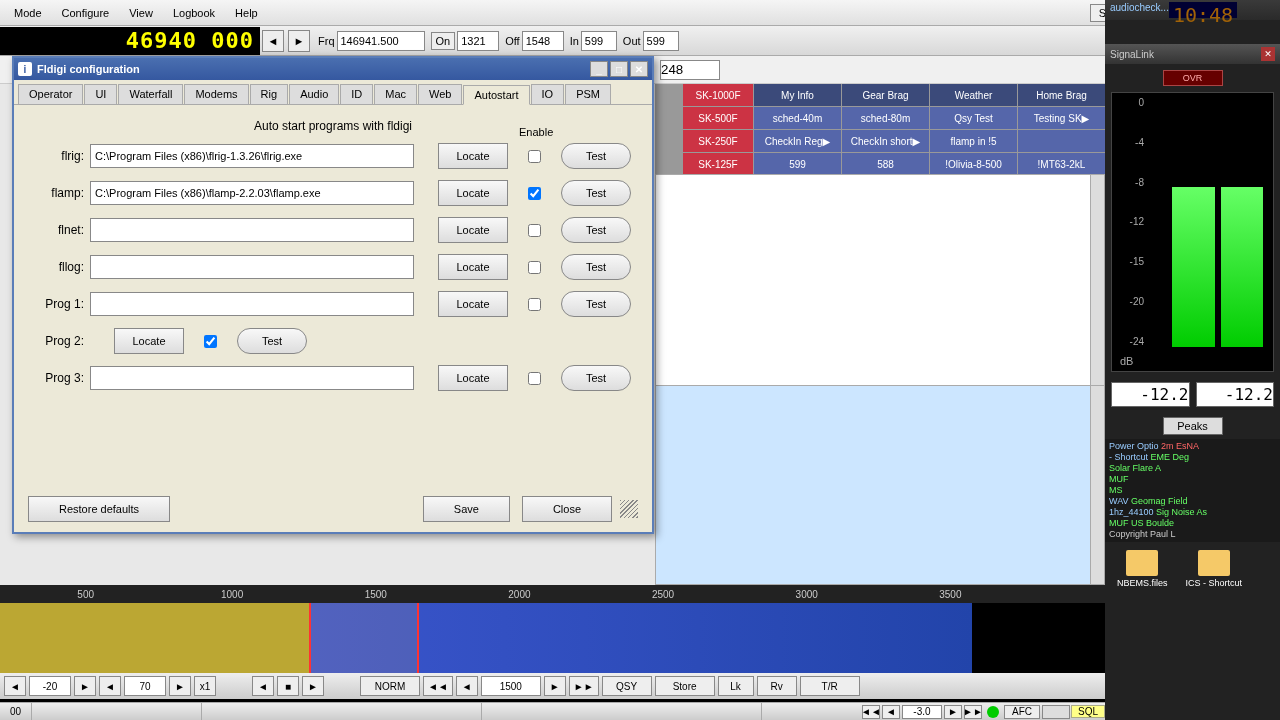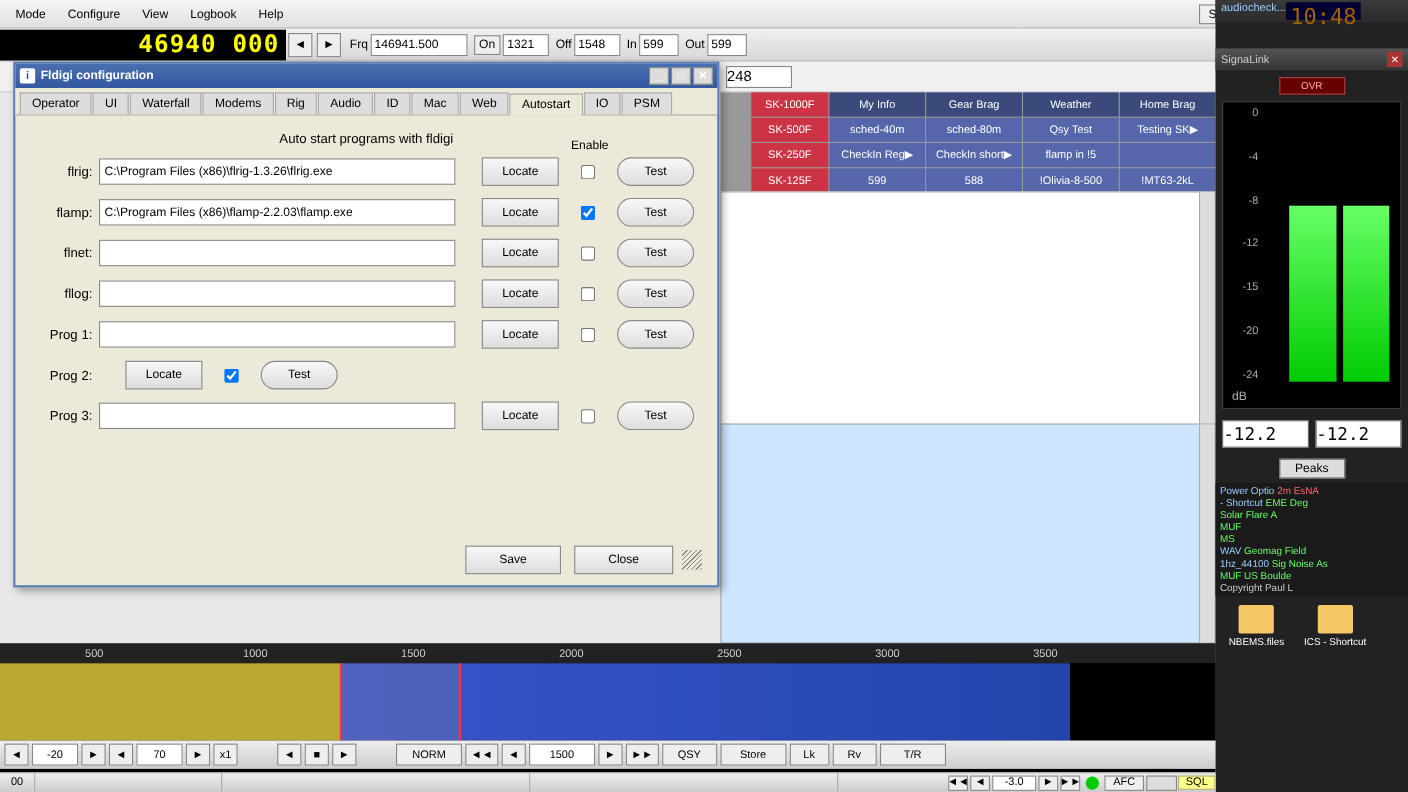--- a/index.html
+++ b/index.html
@@ -66,21 +66,21 @@
 .sig-title .spacer { flex: 1; }
 .sig-title .close { width: 14px; height: 14px; background: #aa3333; color: #fff; display: flex; align-items: center; justify-content: center; font-size: 9px; }
 .ovr { margin: 6px auto; width: 60px; height: 16px; background: #660000; border: 1px solid #aa4444; color: #ffaaaa; display: flex; align-items: center; justify-content: center; font-size: 9px; }
 .meter { margin: 4px 6px; height: 280px; background: #000; position: relative; border: 1px solid #444; }
 .scale { position: absolute; left: 4px; top: 4px; bottom: 24px; width: 28px; display: flex; flex-direction: column; justify-content: space-between; color: #aaa; font-size: 10px; }
 .scale div { text-align: right; }
 .bars { position: absolute; left: 60px; right: 10px; top: 4px; bottom: 24px; display: flex; gap: 6px; align-items: flex-end; }
 .bar { flex: 1; height: 64%; background: linear-gradient(#6f6,#0c0); }
 .db-label { position: absolute; bottom: 4px; left: 8px; color: #aaa; font-size: 11px; }
 .readouts { display: flex; gap: 6px; padding: 6px; }
-.readouts div { flex: 1; background: #fff; color: #000; border: 1px solid #666; text-align: left; font-family: monospace; font-size: 16px; padding: 2px 0; }
+.readouts div { flex: 1; background: #fff; color: #000; border: 1px solid #666; text-align: right; font-family: monospace; font-size: 16px; padding: 2px 0; }
 .peaks { margin: 4px auto; width: 60px; text-align: center; padding: 2px; border: 1px solid #666; background: #ddd; color: #000; font-size: 11px; }
 .info-lines { padding: 2px 4px; font-size: 9px; line-height: 11px; background: #1a1a1a; }
 .info-lines .r { color: #ff6666; }
 .info-lines .g { color: #66ff66; }
 .info-lines .c { color: #99ccff; }
 .desktop-icons { display: flex; gap: 18px; padding: 8px 12px; }
 .dicon { display: flex; flex-direction: column; align-items: center; color: #fff; font-size: 9px; text-align: center; }
 .dicon .folder { width: 32px; height: 26px; background: #f5c968; border-radius: 2px; margin-bottom: 2px; }
 
 .waterfall-section { position: absolute; left: 0; right: 175px; bottom: 18px; height: 117px; background: #000; }
@@ -238,20 +238,21 @@
       </div>
     <div class="row">
         <label>Prog 3:</label>
         <input type="text" value="" style="">
         <button class="locate">Locate</button>
         <input type="checkbox" class="cbox" style="">
         <button class="test">Test</button>
       </div>
   </div>
   <div class="dlg-footer">
+    <button>Restore defaults</button>
     <span class="spacer"></span>
     <button style="margin-right:12px">Save</button>
     <button>Close</button>
     <div class="resize"></div>
   </div>
 </div>
 
 <div class="right-panel">
   <div class="right-titlebar">
     <span>audiocheck...</span>

